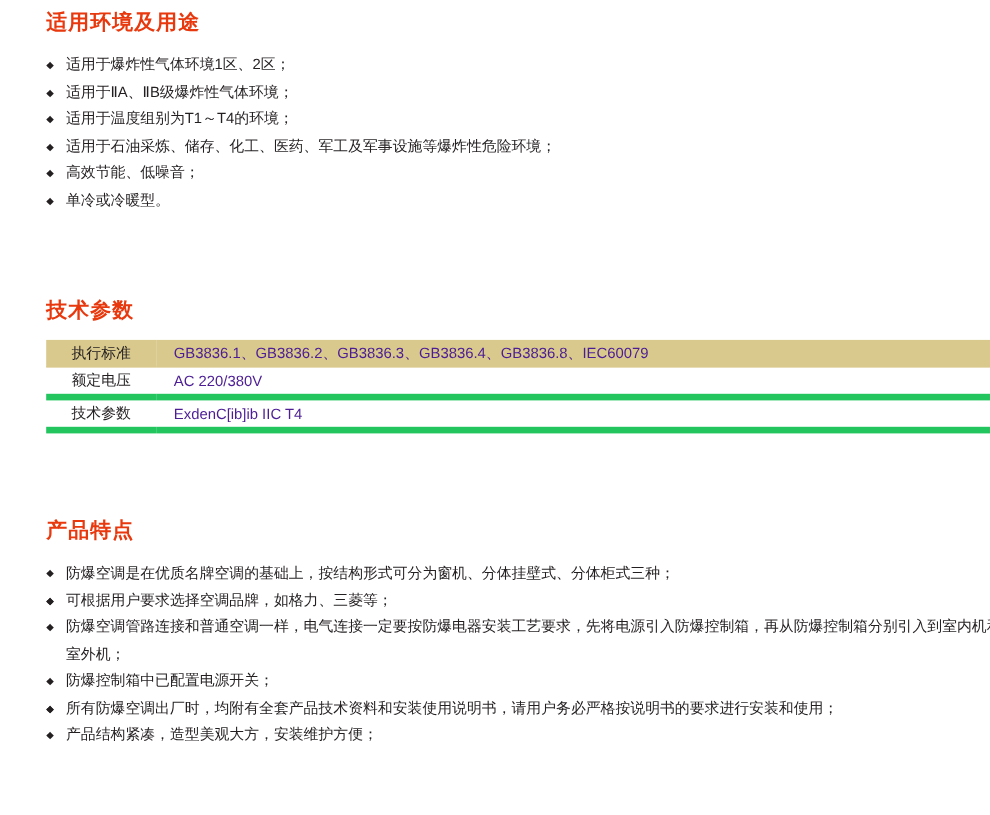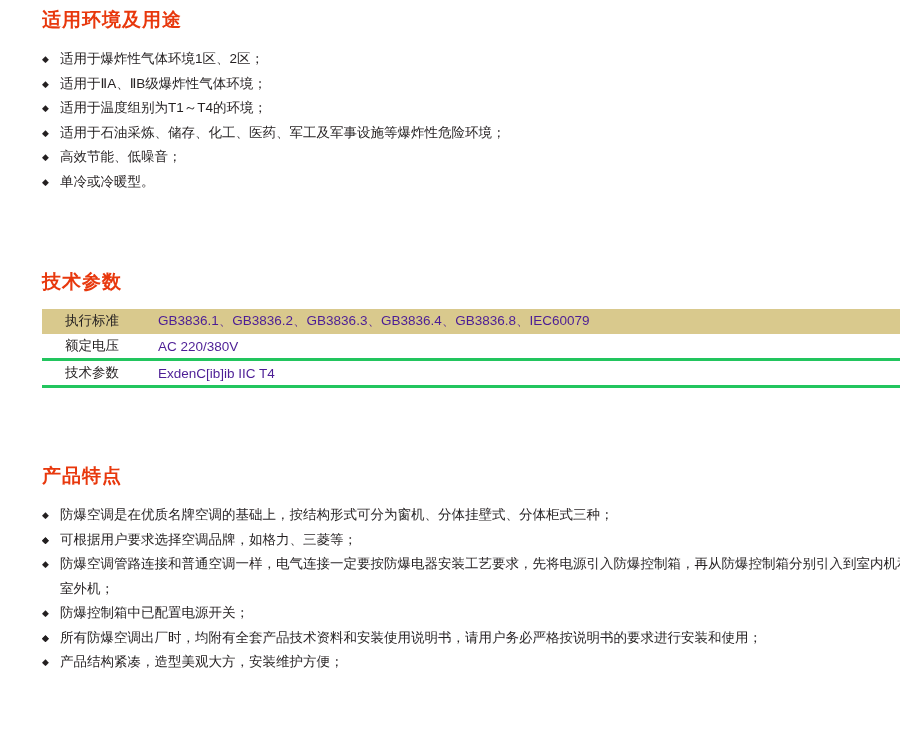--- a/index.html
+++ b/index.html
@@ -70,21 +70,21 @@
     margin-top: 14px;
     table-layout: fixed;
   }
   .param-table tr {
     height: 21px;
     padding-left: 37px;
   }
   .param-table td {
     font-size: 13.5px;
     padding: 3px 0 3px 0;
-    border-bottom: 3px solid #22c55e;
+    border-bottom: 6px solid #22c55e;
     vertical-align: middle;
   }
   .param-table td.label {
     width: 100px;
     text-align: center;
     color: #231f20;
   }
   .param-table td.value {
     padding-left: 16px;
     color: #4c1d95;

